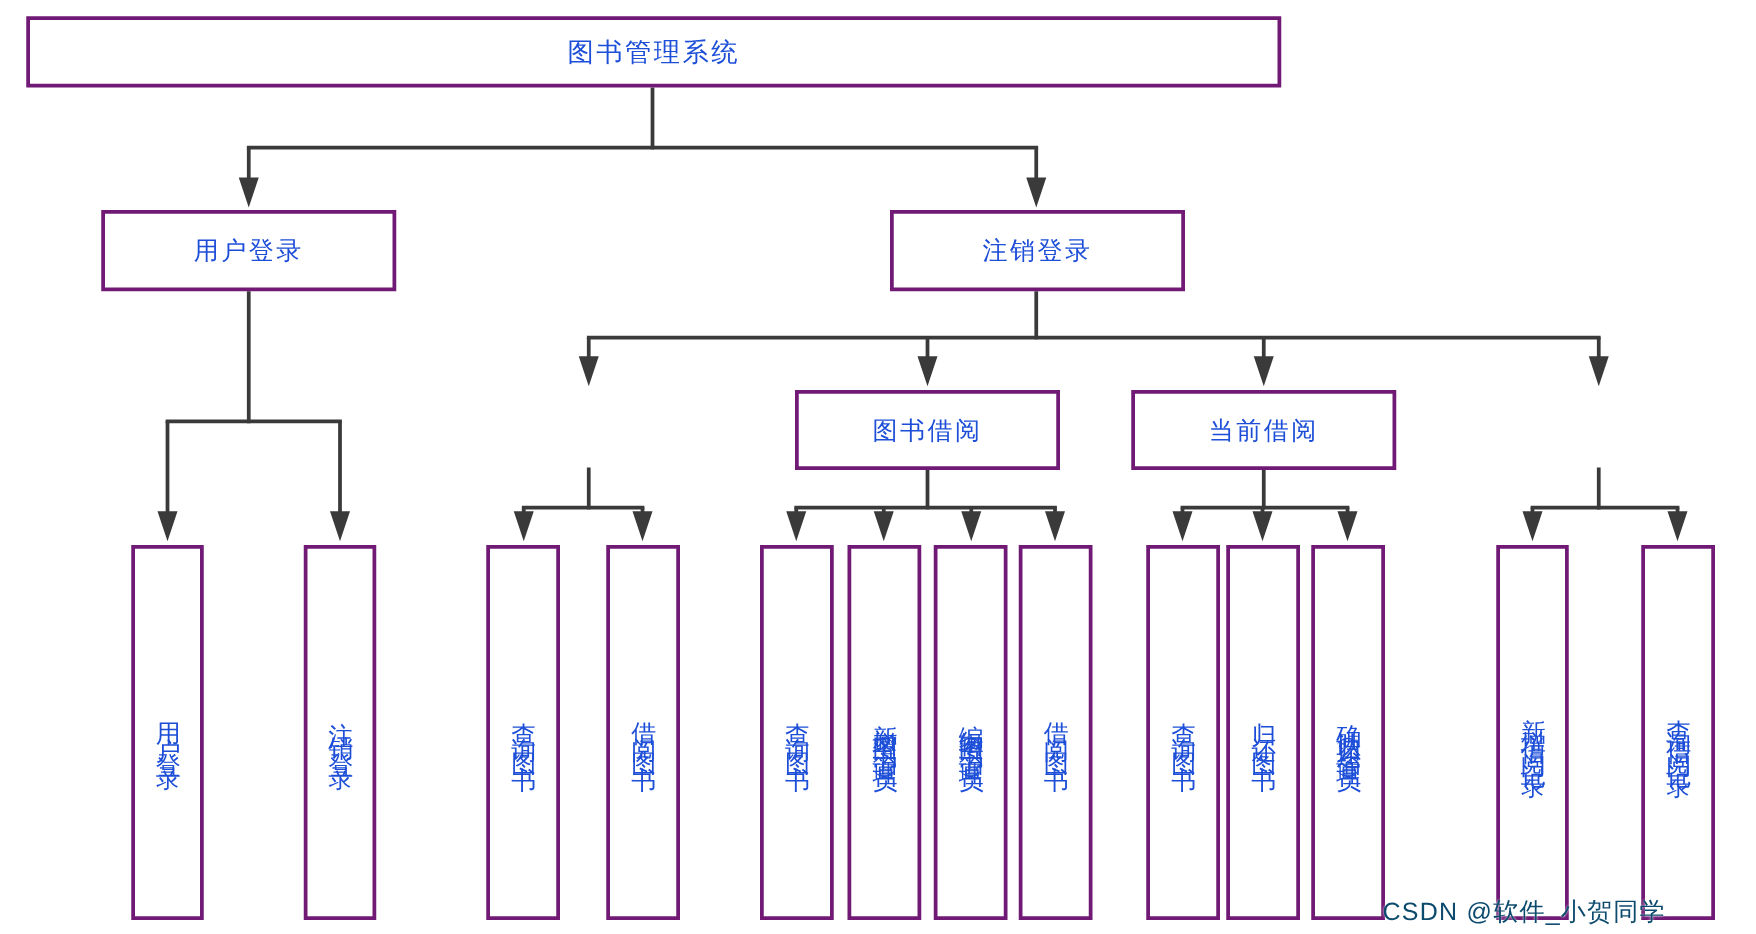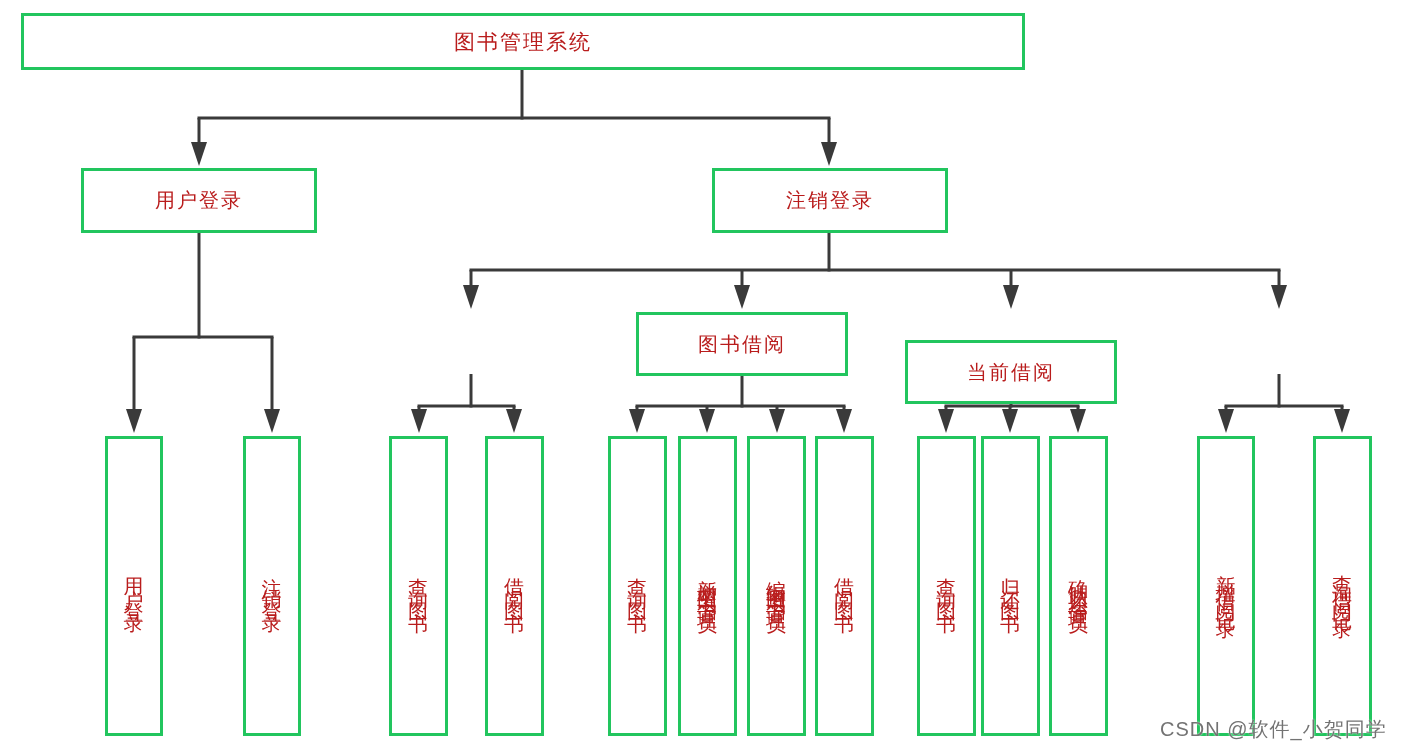--- a/index.html
+++ b/index.html
@@ -15,23 +15,23 @@
     overflow: hidden;
   }
   svg.wires {
     position: absolute;
     left: 0; top: 0;
     width: 1405px; height: 747px;
     z-index: 0;
   }
   .node {
     position: absolute;
-    border: 3px solid #22c55e;
+    border: 3px solid #701a75;
     background: #ffffff;
-    color: #b91c1c;
+    color: #1d4ed8;
     display: flex;
     align-items: center;
     justify-content: center;
     z-index: 1;
     font-size: 20px;
     letter-spacing: 2px;
   }
   .node.root { font-size: 21px; }
   .node.leaf {
     top: 436px;
@@ -43,24 +43,24 @@
     text-orientation: mixed;
     line-height: 1;
     font-size: 20px;
     white-space: nowrap;
   }
   .vtext.sp-wide   { letter-spacing: 12px; }
   .vtext.sp-mid    { letter-spacing: 9px;  }
   .vtext.sp-narrow { letter-spacing: 5px;  }
   .watermark {
     position: absolute;
-    left: 1160px;
+    left: 1106px;
     top: 716px;
     font-size: 20px;
-    color: #737373;
+    color: #0c4a6e;
     letter-spacing: 1px;
     z-index: 2;
     text-shadow: 0 0 2px #ffffff;
     white-space: nowrap;
   }
 </style>
 </head>
 <body>
 
 <div class="canvas">
@@ -136,21 +136,21 @@
   <div class="node" style="left:81px; top:168px; width:236px; height:65px;">
     <span>用户登录</span>
   </div>
   <div class="node" style="left:712px; top:168px; width:236px; height:65px;">
     <span>注销登录</span>
   </div>
 
   <div class="node" style="left:636px; top:312px; width:212px; height:64px;">
     <span>图书借阅</span>
   </div>
-  <div class="node" style="left:905px; top:312px; width:212px; height:64px;margin-top:28px;">
+  <div class="node" style="left:905px; top:312px; width:212px; height:64px;">
     <span>当前借阅</span>
   </div>
 
   <div class="node leaf" style="left:105px; width:58px;">
     <span class="vtext sp-wide">用户登录</span>
   </div>
   <div class="node leaf" style="left:243px; width:58px;">
     <span class="vtext sp-wide">注销登录</span>
   </div>
 

